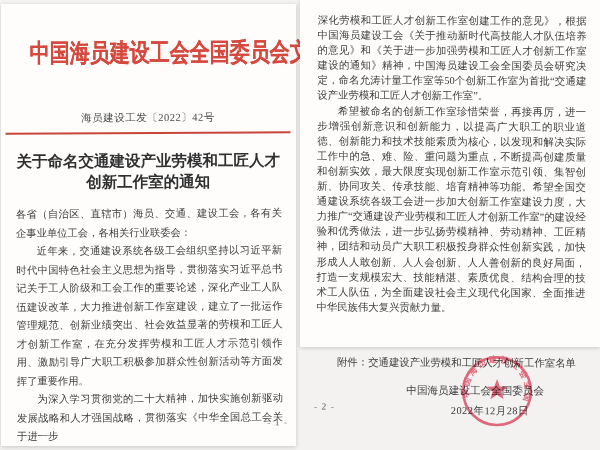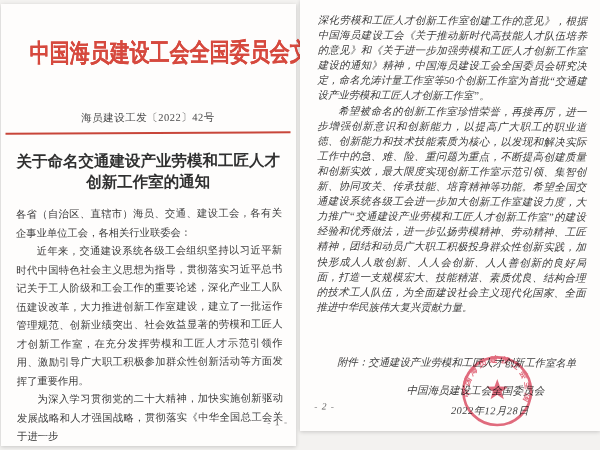--- a/index.html
+++ b/index.html
@@ -7,21 +7,21 @@
     width:600px;height:450px;overflow:hidden;position:relative;
     background:#f3f2f0;
     font-family:"Liberation Serif","DejaVu Serif",serif;
   }
   .canvas{position:absolute;inset:0;}
   .page{
     position:absolute;background:#fefdfc;color:#3c3c3c;
     box-shadow:0 1px 4px rgba(0,0,0,.18);
   }
   .page-1{left:1px;top:4px;width:295px;height:442px;}
-  .page-2{left:300px;top:0;width:300px;height:431px;font-style:italic;}
+  .page-2{left:300px;top:0;width:300px;height:347px;}
   .page-inner{position:absolute;inset:0;}
   .page-1 .page-inner{transform:rotate(-0.3deg);}
   .page-2 .page-inner{transform:rotate(0.25deg);}
 
   
   .red-header{
     margin-top:32px;text-align:center;white-space:nowrap;
     font-size:25px;font-weight:bold;color:var(--header-red,#d6493e);
     transform:scaleX(.8);transform-origin:center;
     text-shadow:0 0 .5px var(--header-red,#d6493e);

